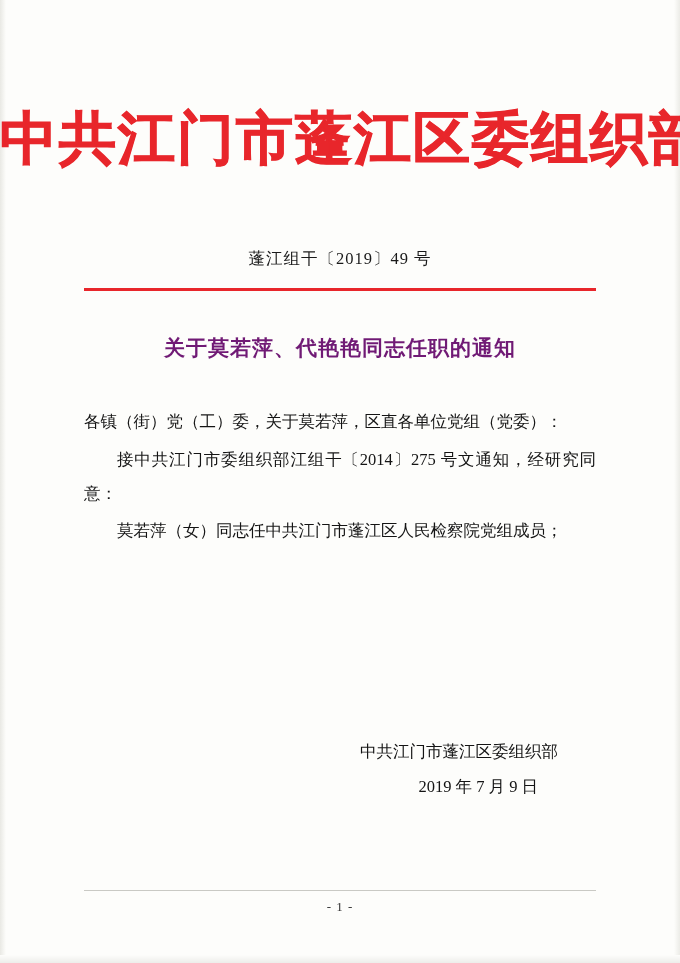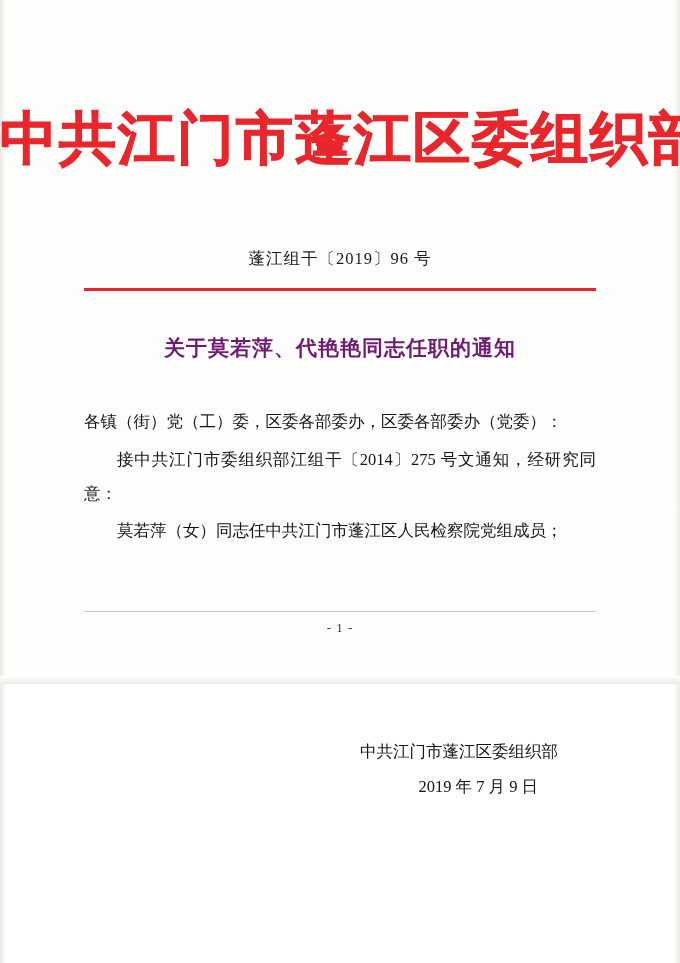--- a/index.html
+++ b/index.html
@@ -9,21 +9,21 @@
   body {
     width: 680px;
     height: 963px;
     background: #ffffff;
     font-family: "Liberation Serif", "DejaVu Serif", serif;
     overflow: hidden;
   }
   .page {
     position: relative;
     width: 680px;
-    height: 684px;
+    height: 963px;
     box-sizing: border-box;
     background: #fdfdfb;
   }
   
   .scan-edge-left {
     position: absolute;
     left: 0; top: 0;
     width: 6px; height: 963px;
     background: linear-gradient(to right, #e9e9e4, #fdfdfb);
   }
@@ -144,28 +144,28 @@
 <body>
 
 <div class="page">
 
   <div class="scan-edge-left"></div>
   <div class="scan-edge-right"></div>
   <div class="scan-edge-bottom"></div>
 
   <div class="doc-title">中共江门市蓬江区委组织部</div>
 
-  <div class="doc-number">蓬江组干〔2019〕96 号</div>
+  <div class="doc-number">蓬江组干〔2019〕49 号</div>
 
   <div class="red-rule"></div>
 
   <div class="subject">关于莫若萍、代艳艳同志任职的通知</div>
 
   <div class="body-block">
-    <p class="para">各镇（街）党（工）委，区委各部委办，区委各部委办（党委）：</p>
+    <p class="para">各镇（街）党（工）委，关于莫若萍，区直各单位党组（党委）：</p>
     <p class="para indent">接中共江门市委组织部江组干〔2014〕275 号文通知，经研究同意：</p>
     <p class="para indent">莫若萍（女）同志任中共江门市蓬江区人民检察院党组成员；</p>
   </div>
 
   <div class="signature">
     <span class="sig-line">中共江门市蓬江区委组织部</span>
     <span class="sig-date">2019 年 7 月 9 日</span>
   </div>
 
   <div class="footer-rule"></div>

